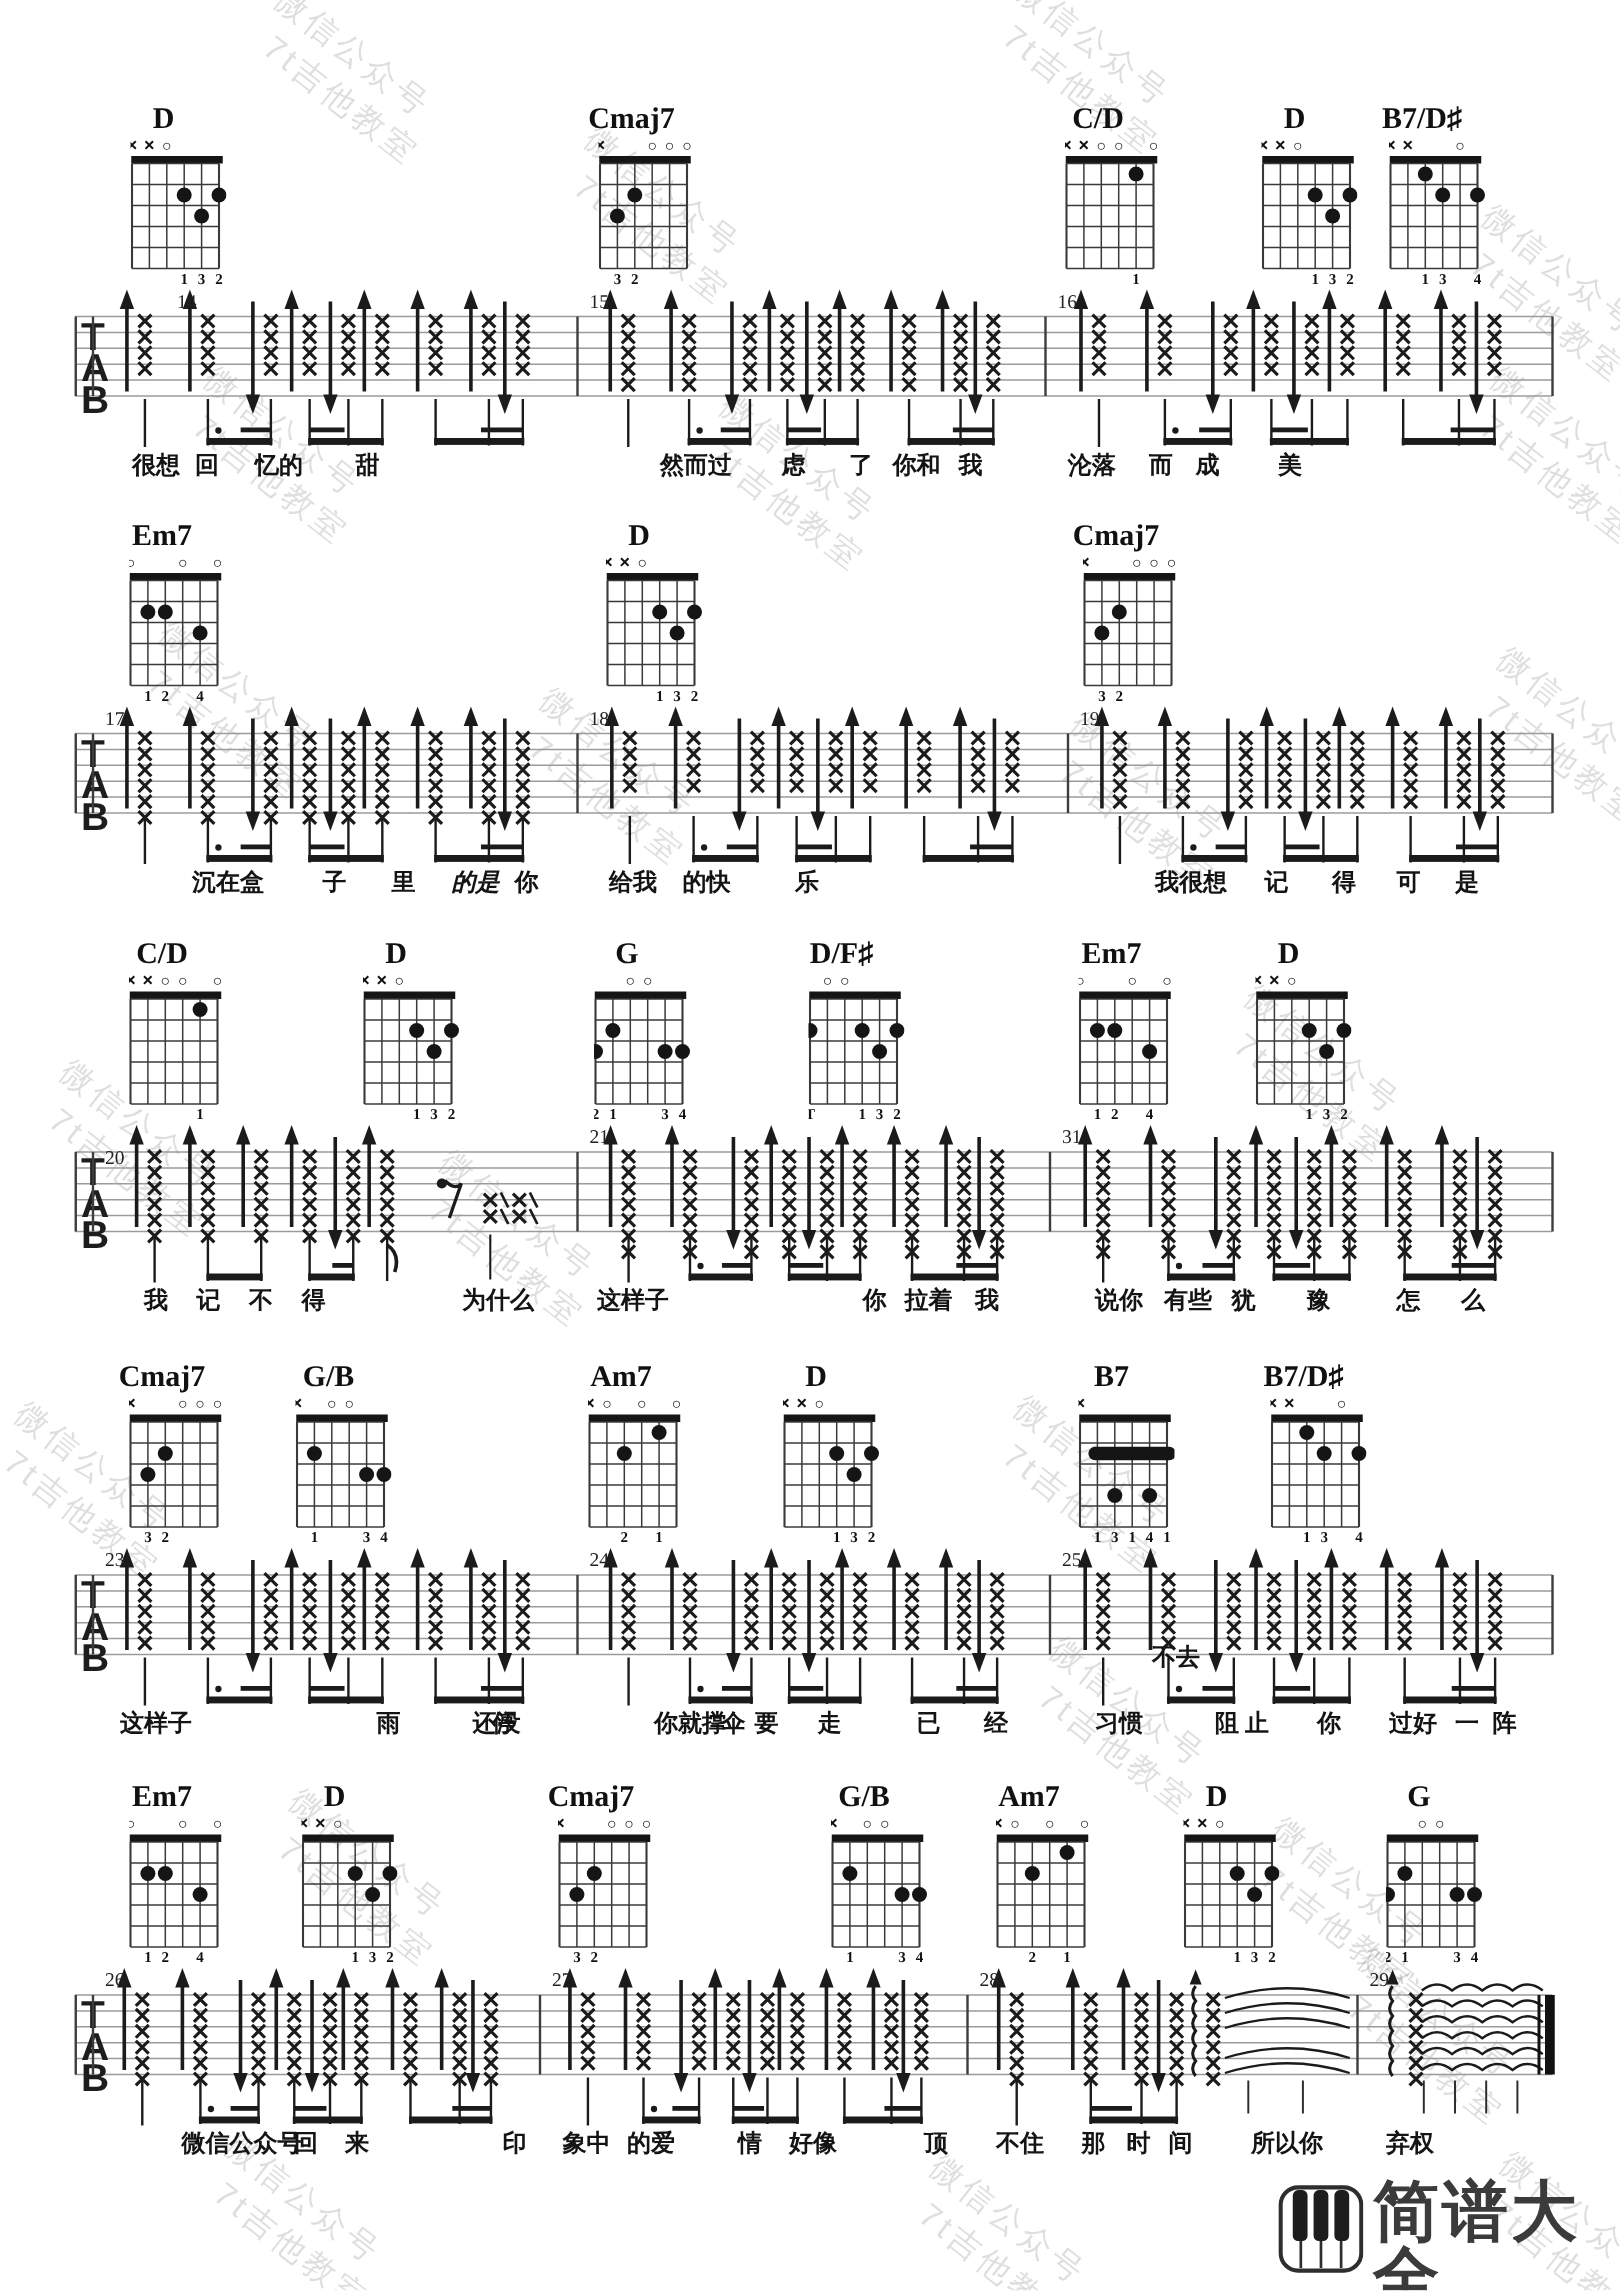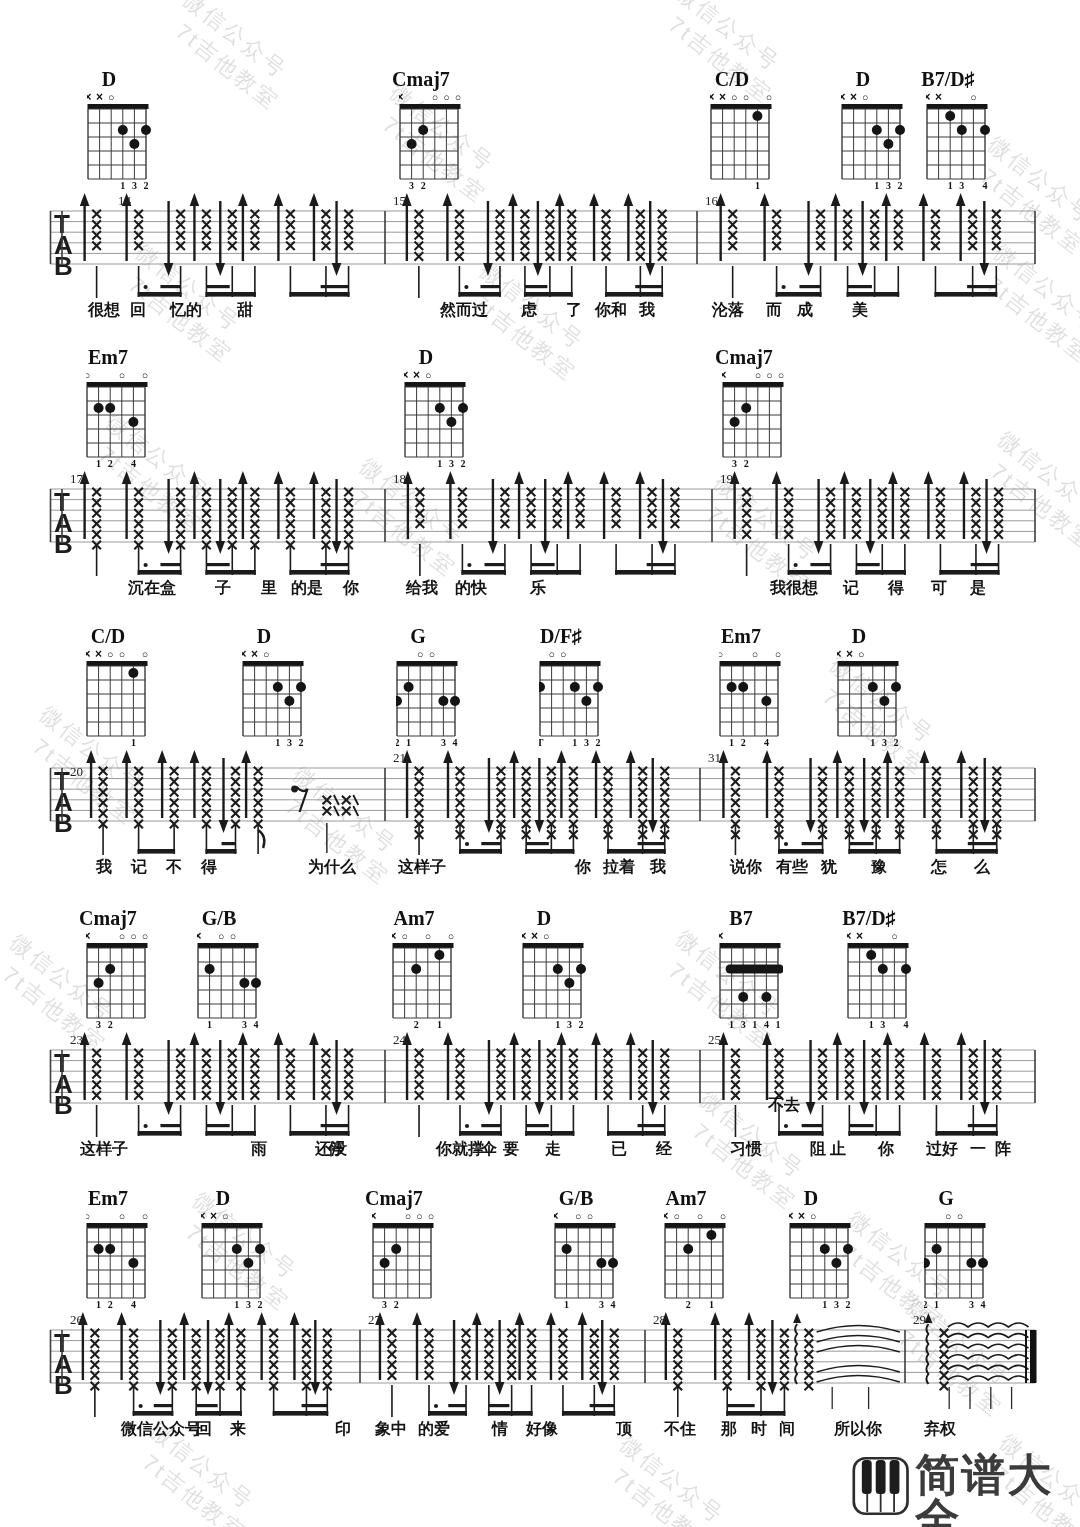--- a/index.html
+++ b/index.html
@@ -1613,21 +1613,21 @@
         <line x1="1" y1="74" x2="59" y2="74" stroke="#3a3a3a" stroke-width="1"></line>
         <line x1="1" y1="88" x2="59" y2="88" stroke="#3a3a3a" stroke-width="1"></line>
         <circle cx="12.6" cy="53" r="5" fill="#151515"></circle>
         <circle cx="24.2" cy="39" r="5" fill="#151515"></circle>
         <text x="12.6" y="98" text-anchor="middle" font-size="10" font-weight="bold" font-family="&quot;Liberation Serif&quot;,serif" fill="#111">3</text>
         <text x="24.2" y="98" text-anchor="middle" font-size="10" font-weight="bold" font-family="&quot;Liberation Serif&quot;,serif" fill="#111">2</text>
       </svg></div>
     <div class="lyric" style="left: 128px; top: 578px;">沉在盒</div>
     <div class="lyric" style="left: 215px; top: 578px;">子</div>
     <div class="lyric" style="left: 261px; top: 578px;">里</div>
-    <div class="lyric" style="left: 291px; top: 578px;">的是</div>
+    <div class="lyric" style="left: 301px; top: 578px; font-style: italic;">的是</div>
     <div class="lyric" style="left: 343px; top: 578px;">你</div>
     <div class="lyric" style="left: 406px; top: 578px;">给我</div>
     <div class="lyric" style="left: 455px; top: 578px;">的快</div>
     <div class="lyric" style="left: 530px; top: 578px;">乐</div>
     <div class="lyric" style="left: 770px; top: 578px;">我很想</div>
     <div class="lyric" style="left: 843px; top: 578px;">记</div>
     <div class="lyric" style="left: 888px; top: 578px;">得</div>
     <div class="lyric" style="left: 931px; top: 578px;">可</div>
     <div class="lyric" style="left: 970px; top: 578px;">是</div>
     <div class="mnum" style="left: 70px; top: 764px;">20</div>

